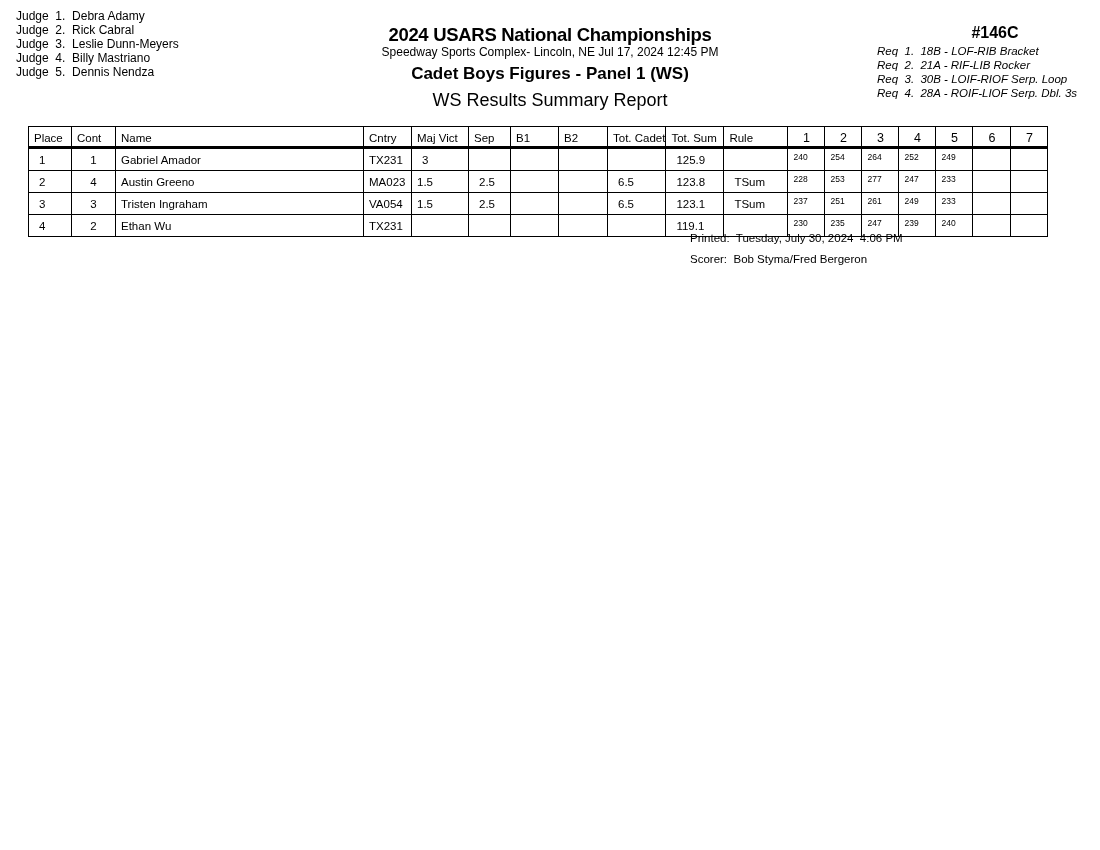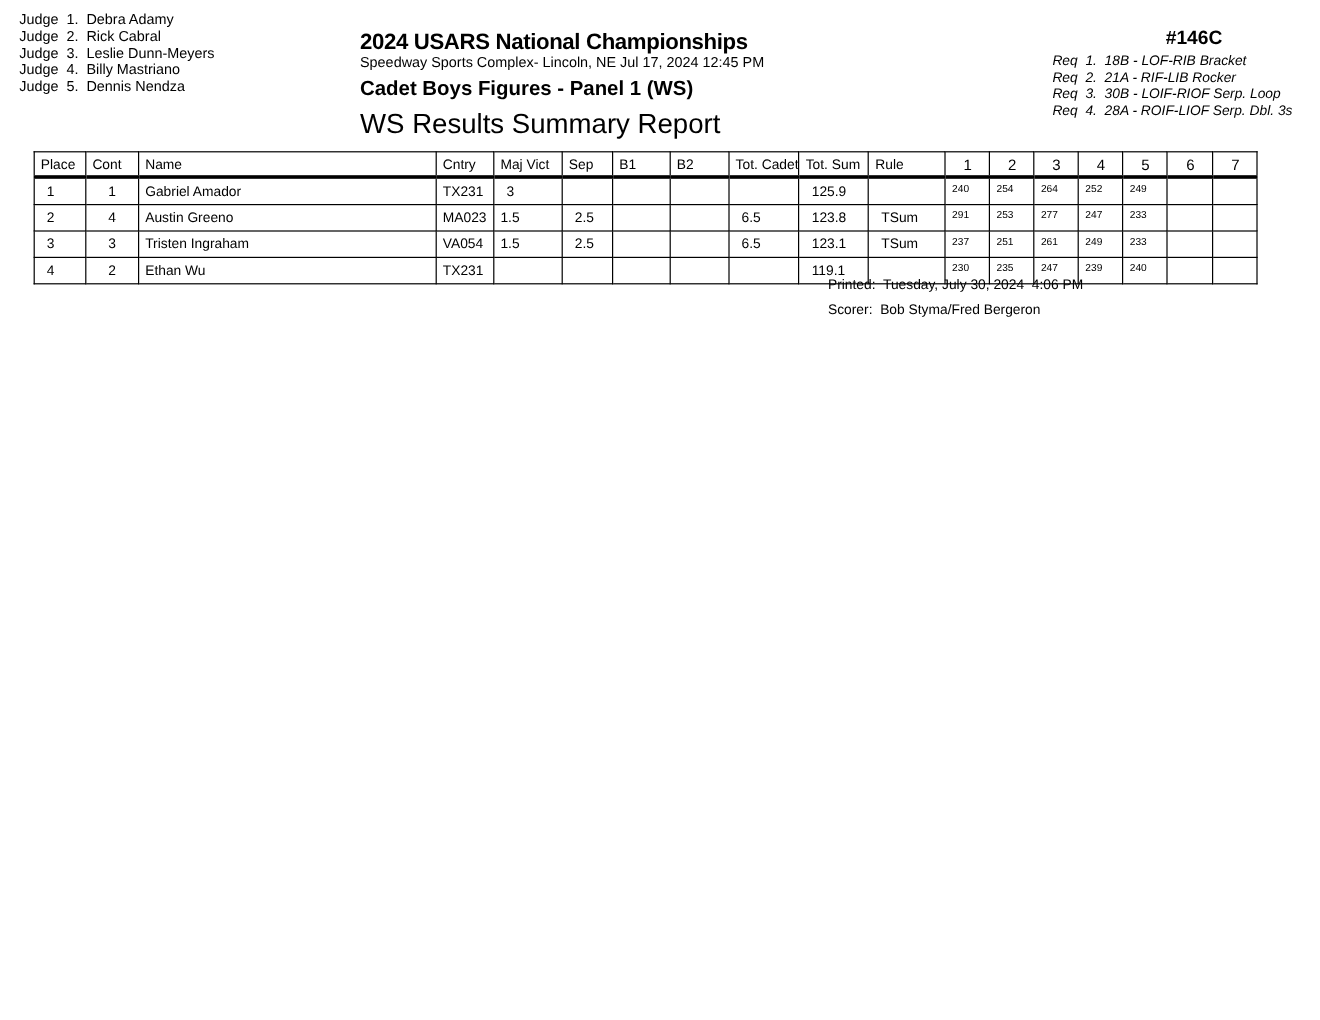--- a/index.html
+++ b/index.html
@@ -1,24 +1,24 @@
 <!DOCTYPE html>
 <html><head>
 <meta charset="utf-8">
 <style>
   html, body { margin:0; padding:0; background:#ffffff; }
   body { width:1100px; height:850px; position:relative; overflow:hidden;
          font-family:"Liberation Sans", sans-serif; color:#000; }
   .judges { position:absolute; left:16px; top:9px; font-size:12px; line-height:14px; }
   .judges .row { white-space:pre; }
-  .center { position:absolute; left:300px; width:500px; }
+  .center { position:absolute; left:300px; width:500px; text-align:center; }
   .title1 { top:24px; font-size:18.5px; font-weight:bold; letter-spacing:-0.3px; }
   .title2 { top:45px; font-size:12px; }
   .title3 { top:64px; font-size:17px; font-weight:bold; }
-  .title4 { top:90px; font-size:23px; }
+  .title4 { top:90px; font-size:18px; }
   .event-id { position:absolute; left:935px; width:120px; text-align:center; top:24px; font-size:16px; font-weight:bold; }
   .reqs { position:absolute; left:877px; top:44px; font-size:11.5px; line-height:14px;font-style:italic; }
   .reqs .row { white-space:pre; }
   table.results { position:absolute; left:28px; top:126px; border-collapse:collapse; table-layout:fixed; font-size:11.5px; }
   table.results th, table.results td { border:1px solid #000; padding:0 0 0 5px; height:18px; overflow:hidden; white-space:nowrap; text-align:left; font-weight:normal; }
   table.results thead th { border-bottom:3px solid #000; height:17px; padding-top:2px; }
   table.results td.c { text-align:center; padding-left:0; }
   table.results th.c { text-align:center; padding-left:0; font-size:12.5px; }
   table.results td.score { font-size:8.5px; padding-left:5px; vertical-align:top; padding-top:3px; }
   table.results td.pad10 { padding-left:10px; }
@@ -119,21 +119,21 @@
       <td class="c">4</td>
       <td>Austin Greeno</td>
       <td>MA023</td>
       <td>1.5</td>
       <td class="pad10">2.5</td>
       <td></td>
       <td></td>
       <td class="pad10">6.5</td>
       <td class="pad10">123.8</td>
       <td class="pad10">TSum</td>
-      <td class="score">291</td>
+      <td class="score">228</td>
       <td class="score">253</td>
       <td class="score">277</td>
       <td class="score">247</td>
       <td class="score">233</td>
       <td class="score"></td>
       <td class="score"></td>
     </tr>
     <tr>
       <td class="pad10">3</td>
       <td class="c">3</td>

